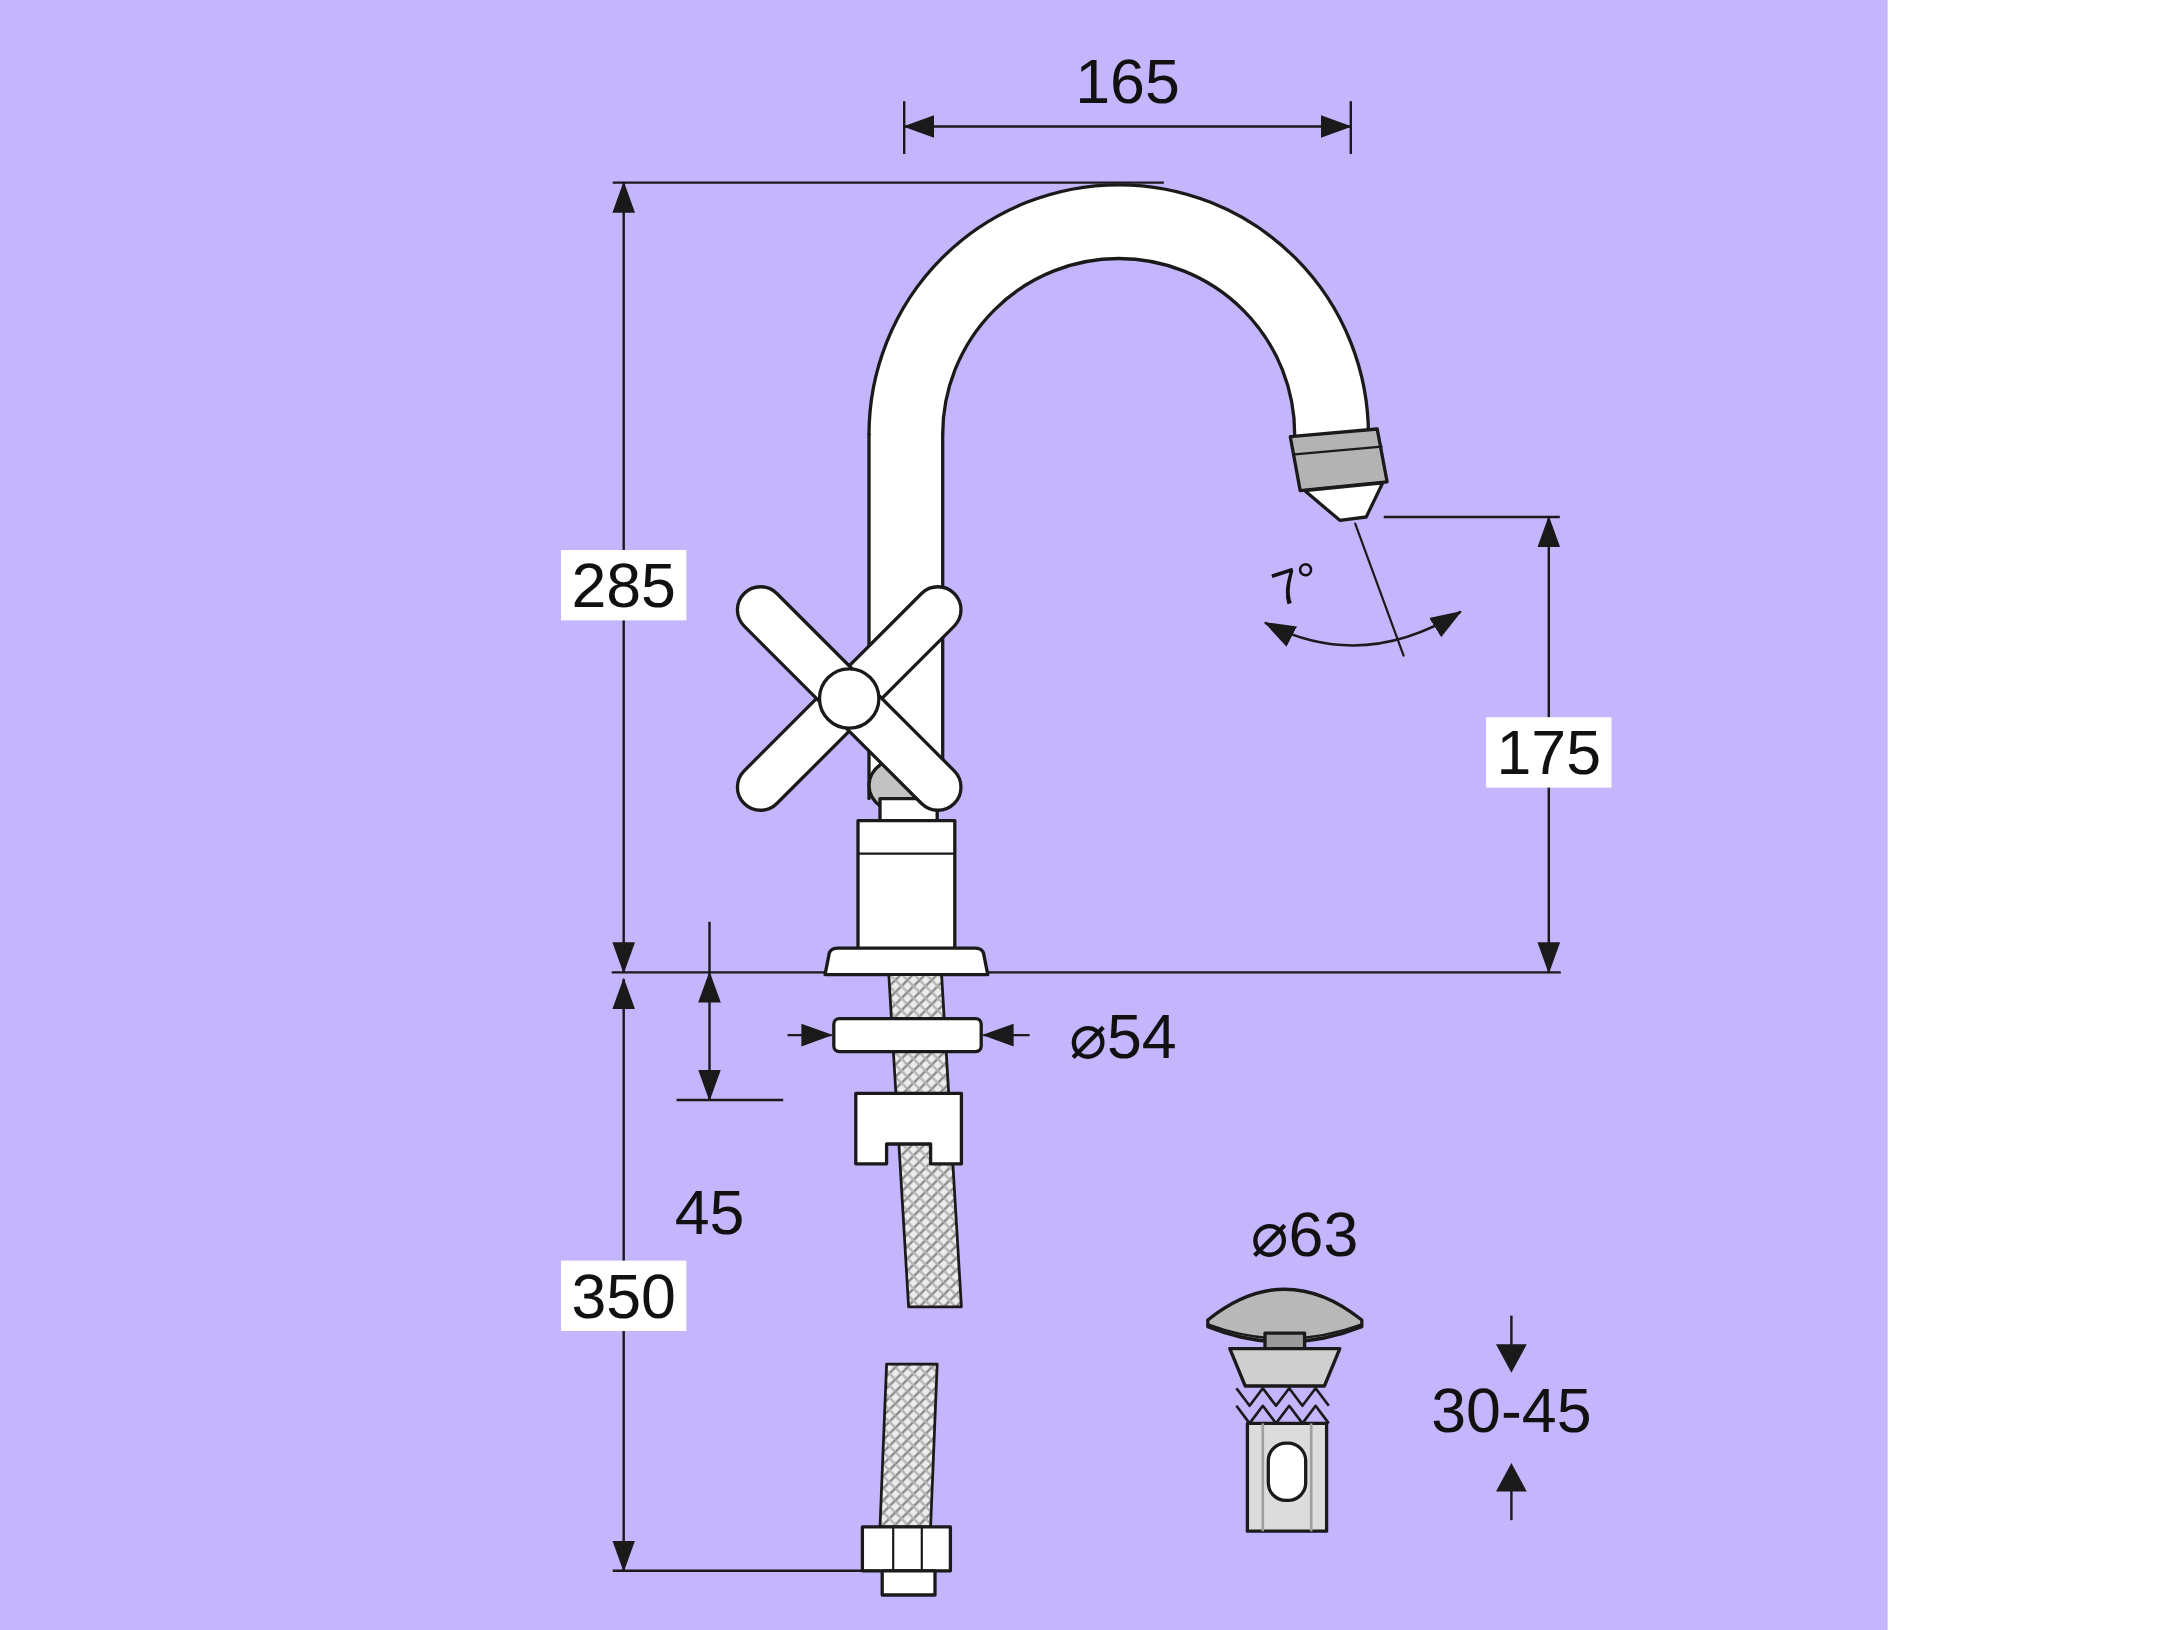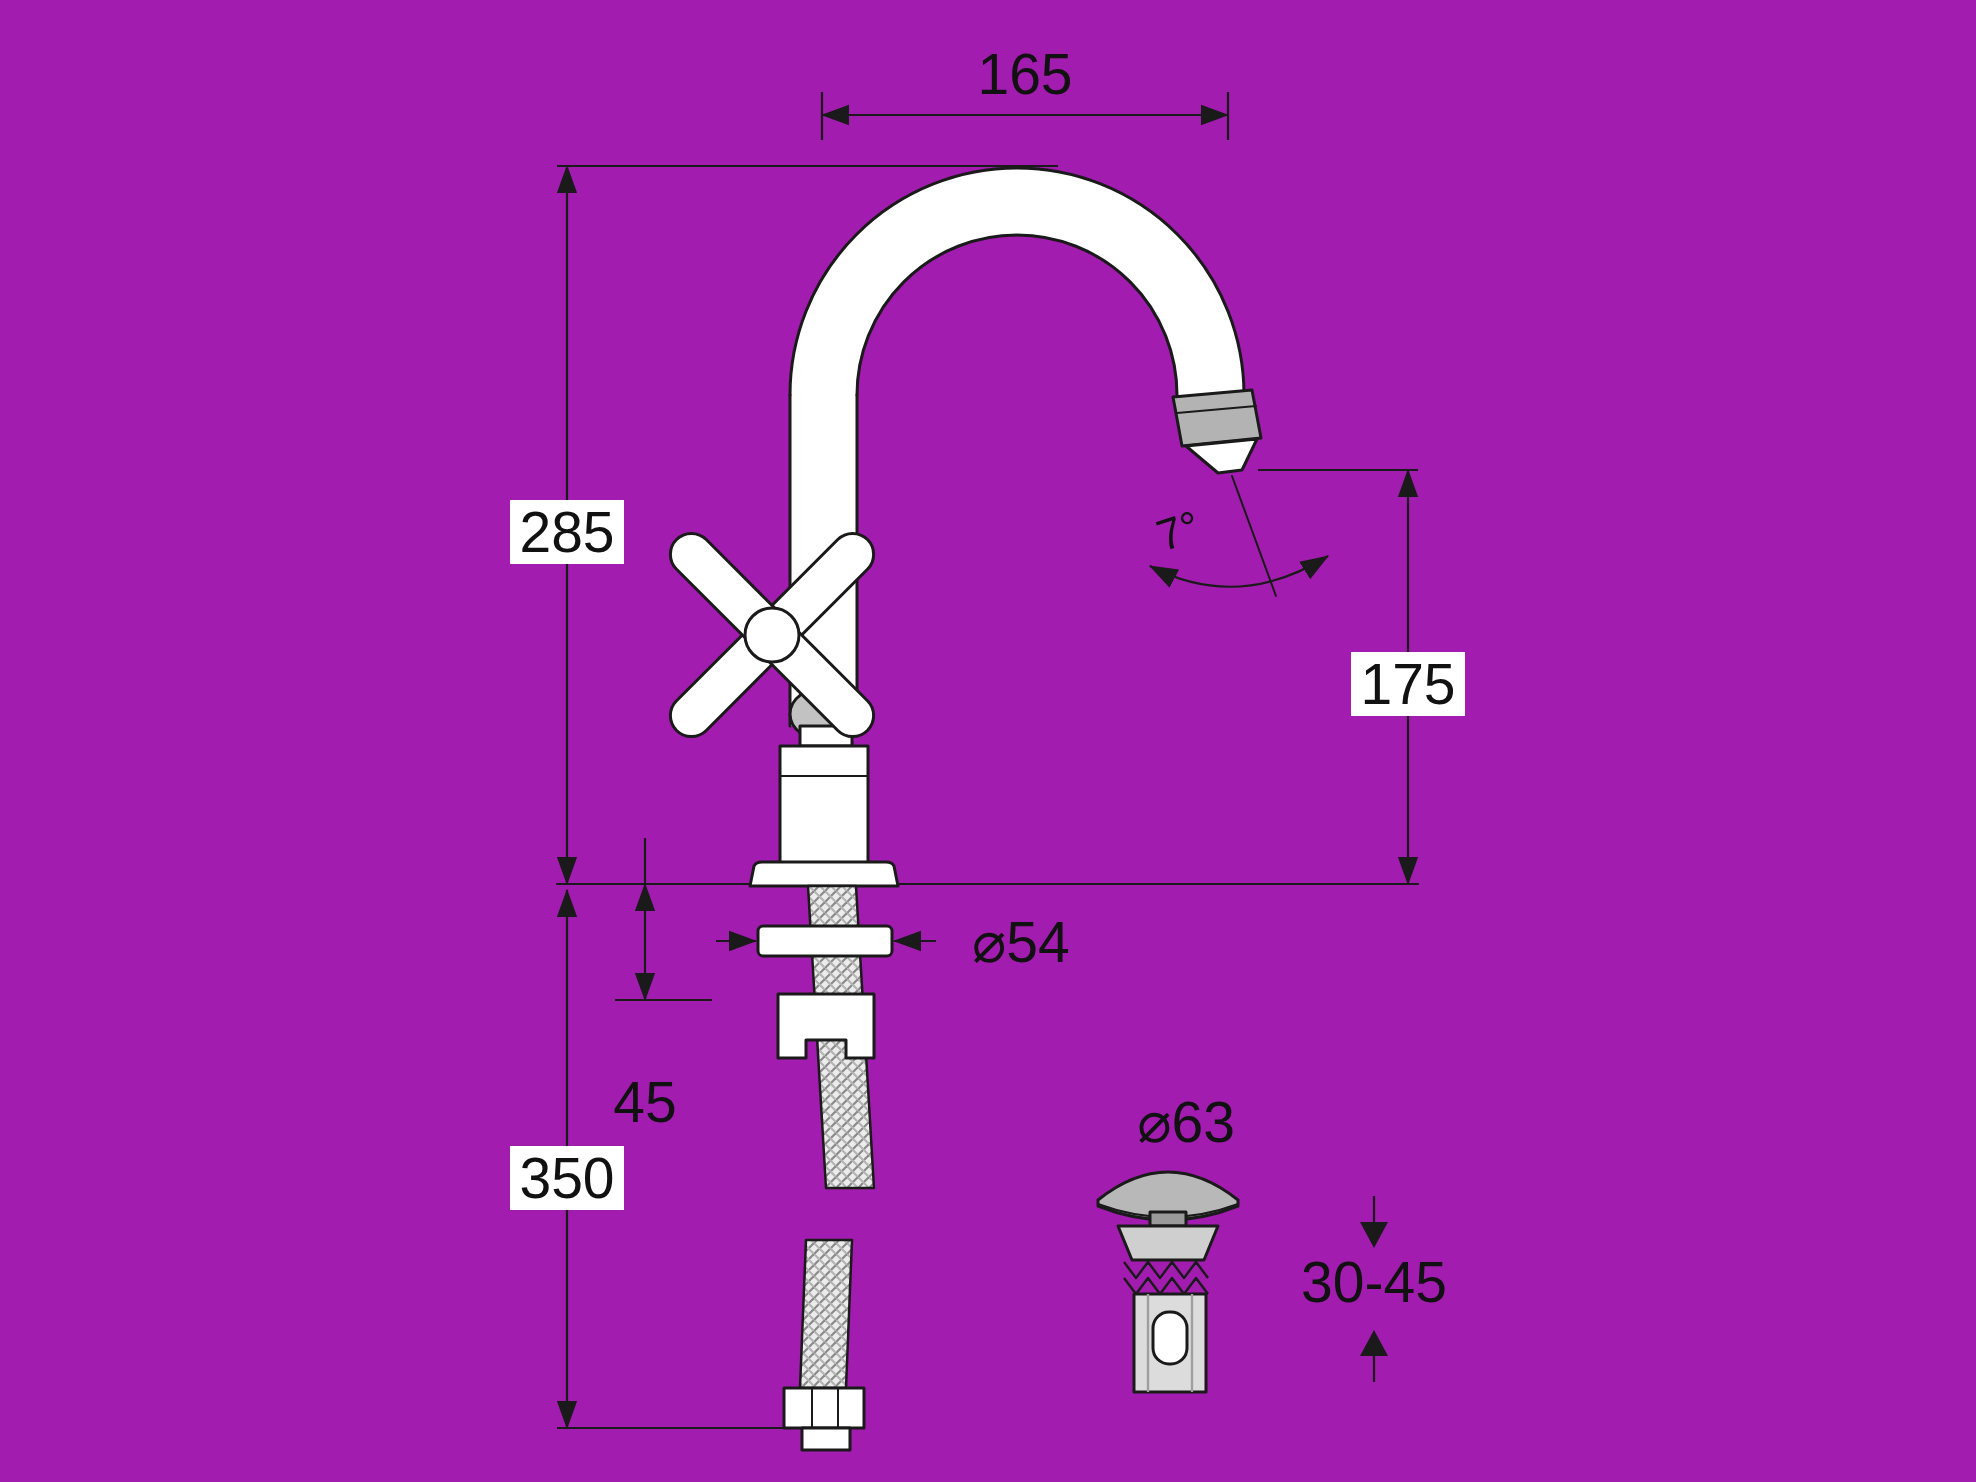--- a/index.html
+++ b/index.html
@@ -1,17 +1,17 @@
 <!DOCTYPE html>
 <html><head>
 <meta charset="utf-8">
 <style>
   html,body{margin:0;padding:0;background:#ffffff;}
   .canvas{
-    width:1976px;height:1482px;background:#a21caf;position:relative;overflow:hidden;
+    width:1716px;height:1482px;background:#c4b5fd;position:relative;overflow:hidden;
     font-family:"Liberation Sans","DejaVu Sans",sans-serif;
   }
   svg{display:block;}
   text{
     font-family:"Liberation Sans","DejaVu Sans",sans-serif;
     fill:#111111;
     stroke:none;
   }
 </style>
 </head>

